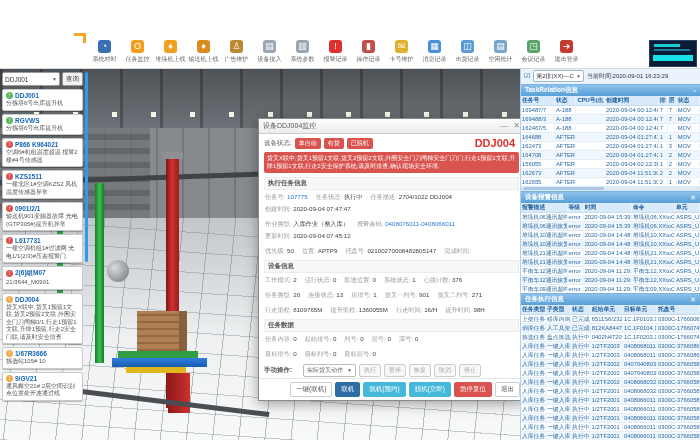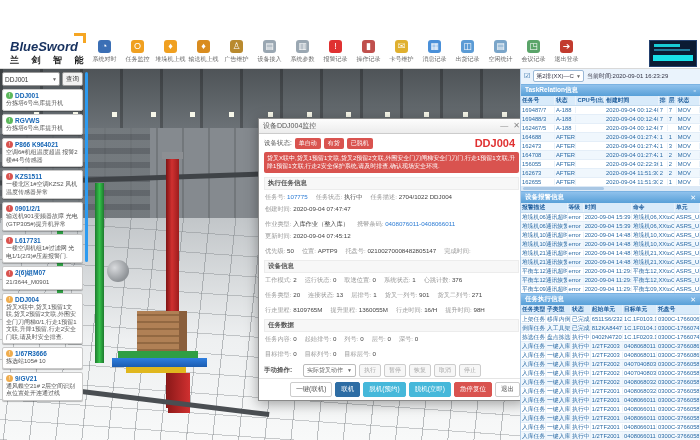--- a/index.html
+++ b/index.html
@@ -156,24 +156,20 @@
 
           <div class="signrow">
             <span class="signbar"></span>
             <span class="signtext">一楼巷道3# 堆垛机DDJ003</span>
           </div>
         </div>
     </div>
   </div>
 
   <div class="topbar">
-    <div class="logo">
-      <div class="logo-en">BlueSword</div>
-      <div class="logo-cn">兰 剑 智 能</div>
-    </div>
     <div class="logo-corner"></div>
     <div class="toolbar">
 
         <div class="titem">
           <span class="ticon" style="background: rgb(59, 111, 181);">◔</span>
           <span class="tlabel">系统对时</span>
         </div>
 
         <div class="titem">
           <span class="ticon" style="background: rgb(240, 160, 32);">O</span>

